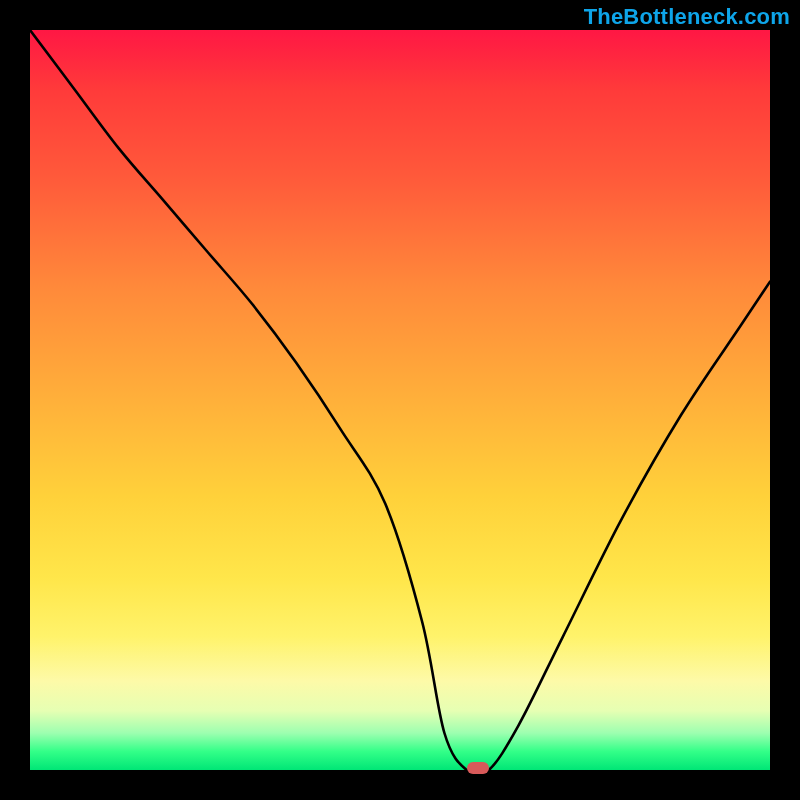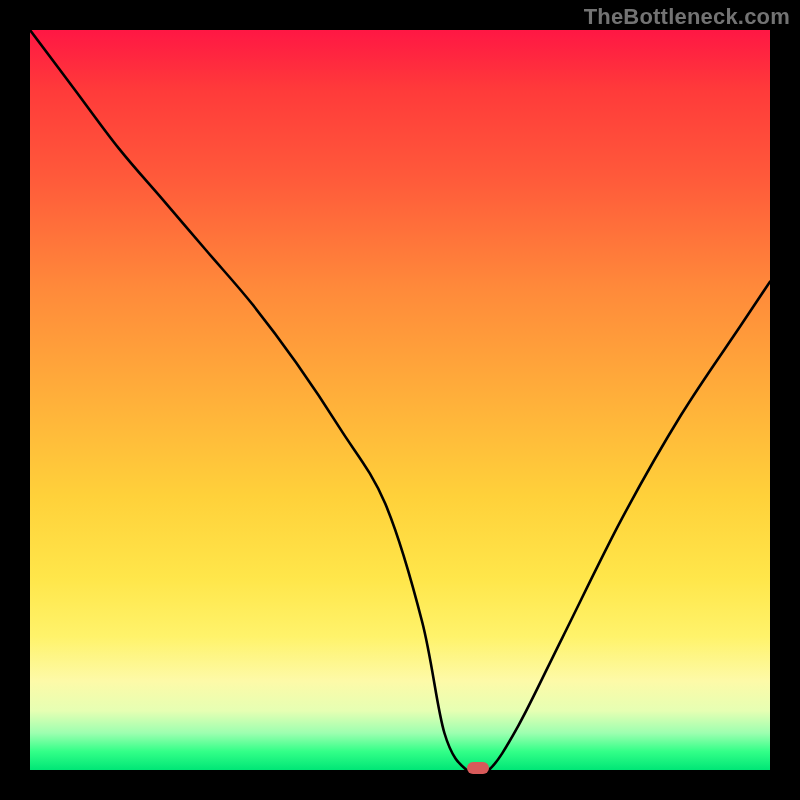--- a/index.html
+++ b/index.html
@@ -14,21 +14,21 @@
   .frame {
     position: relative;
     width: 800px;
     height: 800px;
     background: #000;
   }
   .watermark {
     position: absolute;
     top: 4px;
     right: 10px;
-    color: #737373;
+    color: #0ea5e9;
     font-size: 22px;
     font-weight: 600;
     letter-spacing: 0.2px;
     user-select: none;
   }
   .plot {
     position: absolute;
     left: 30px;
     top: 30px;
     width: 740px;

